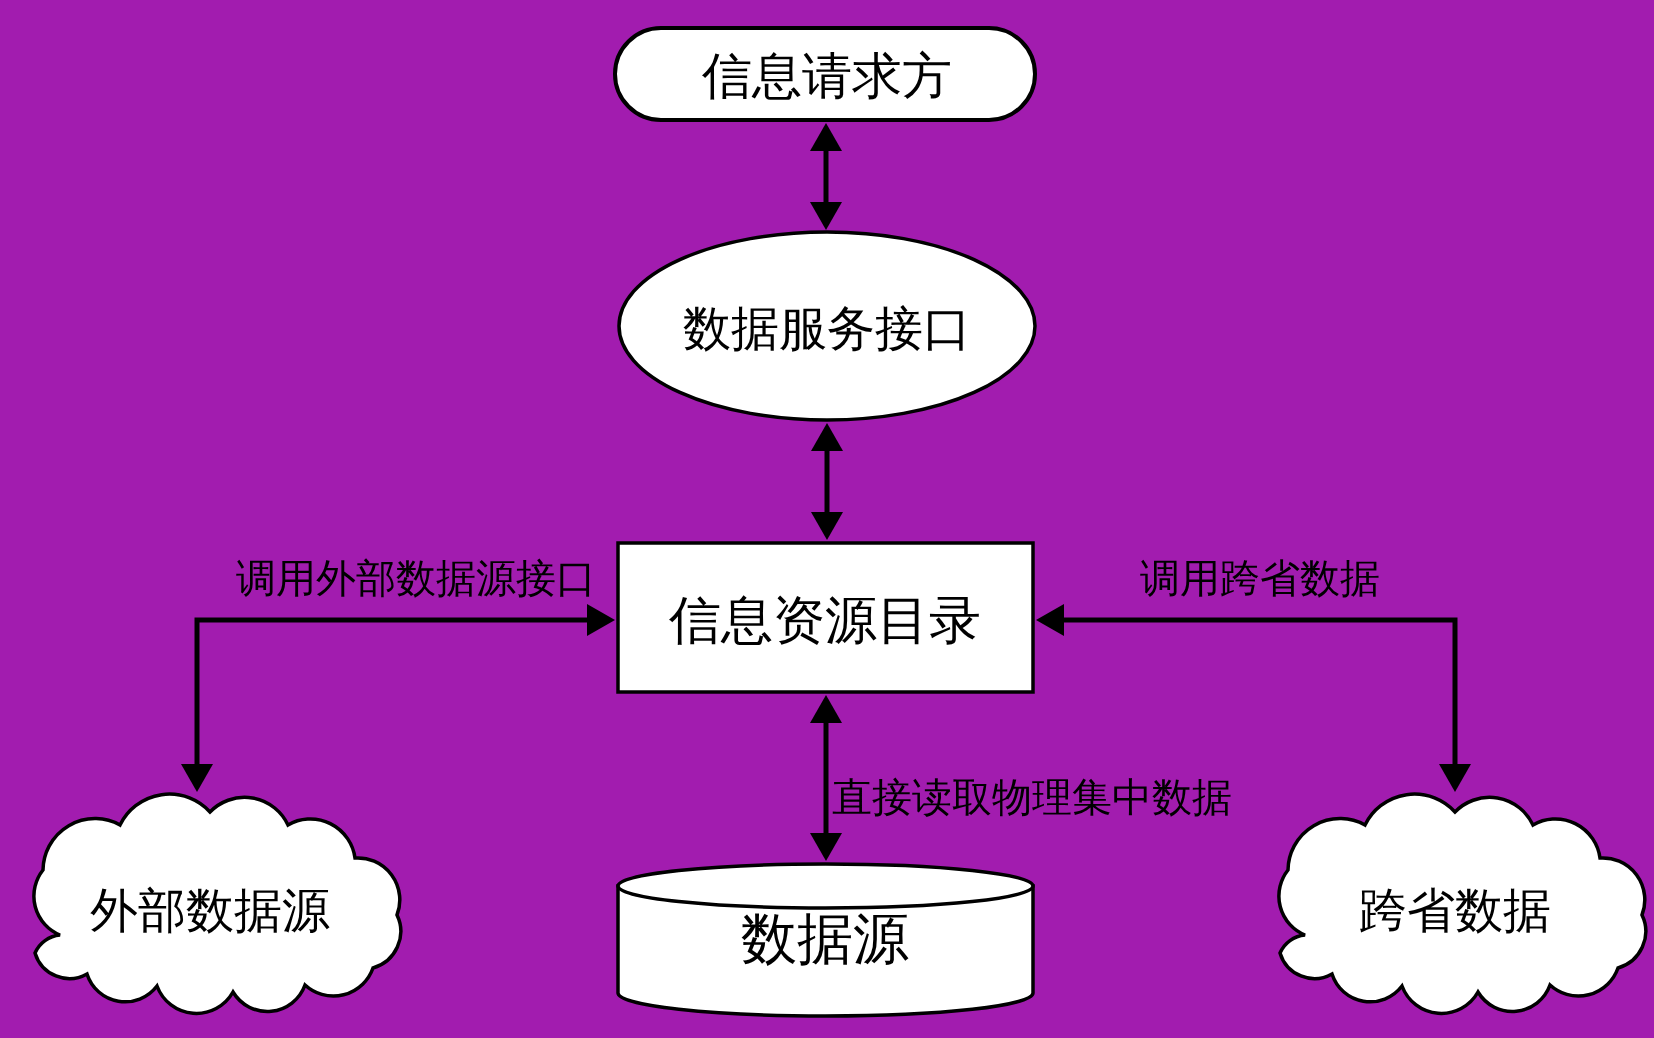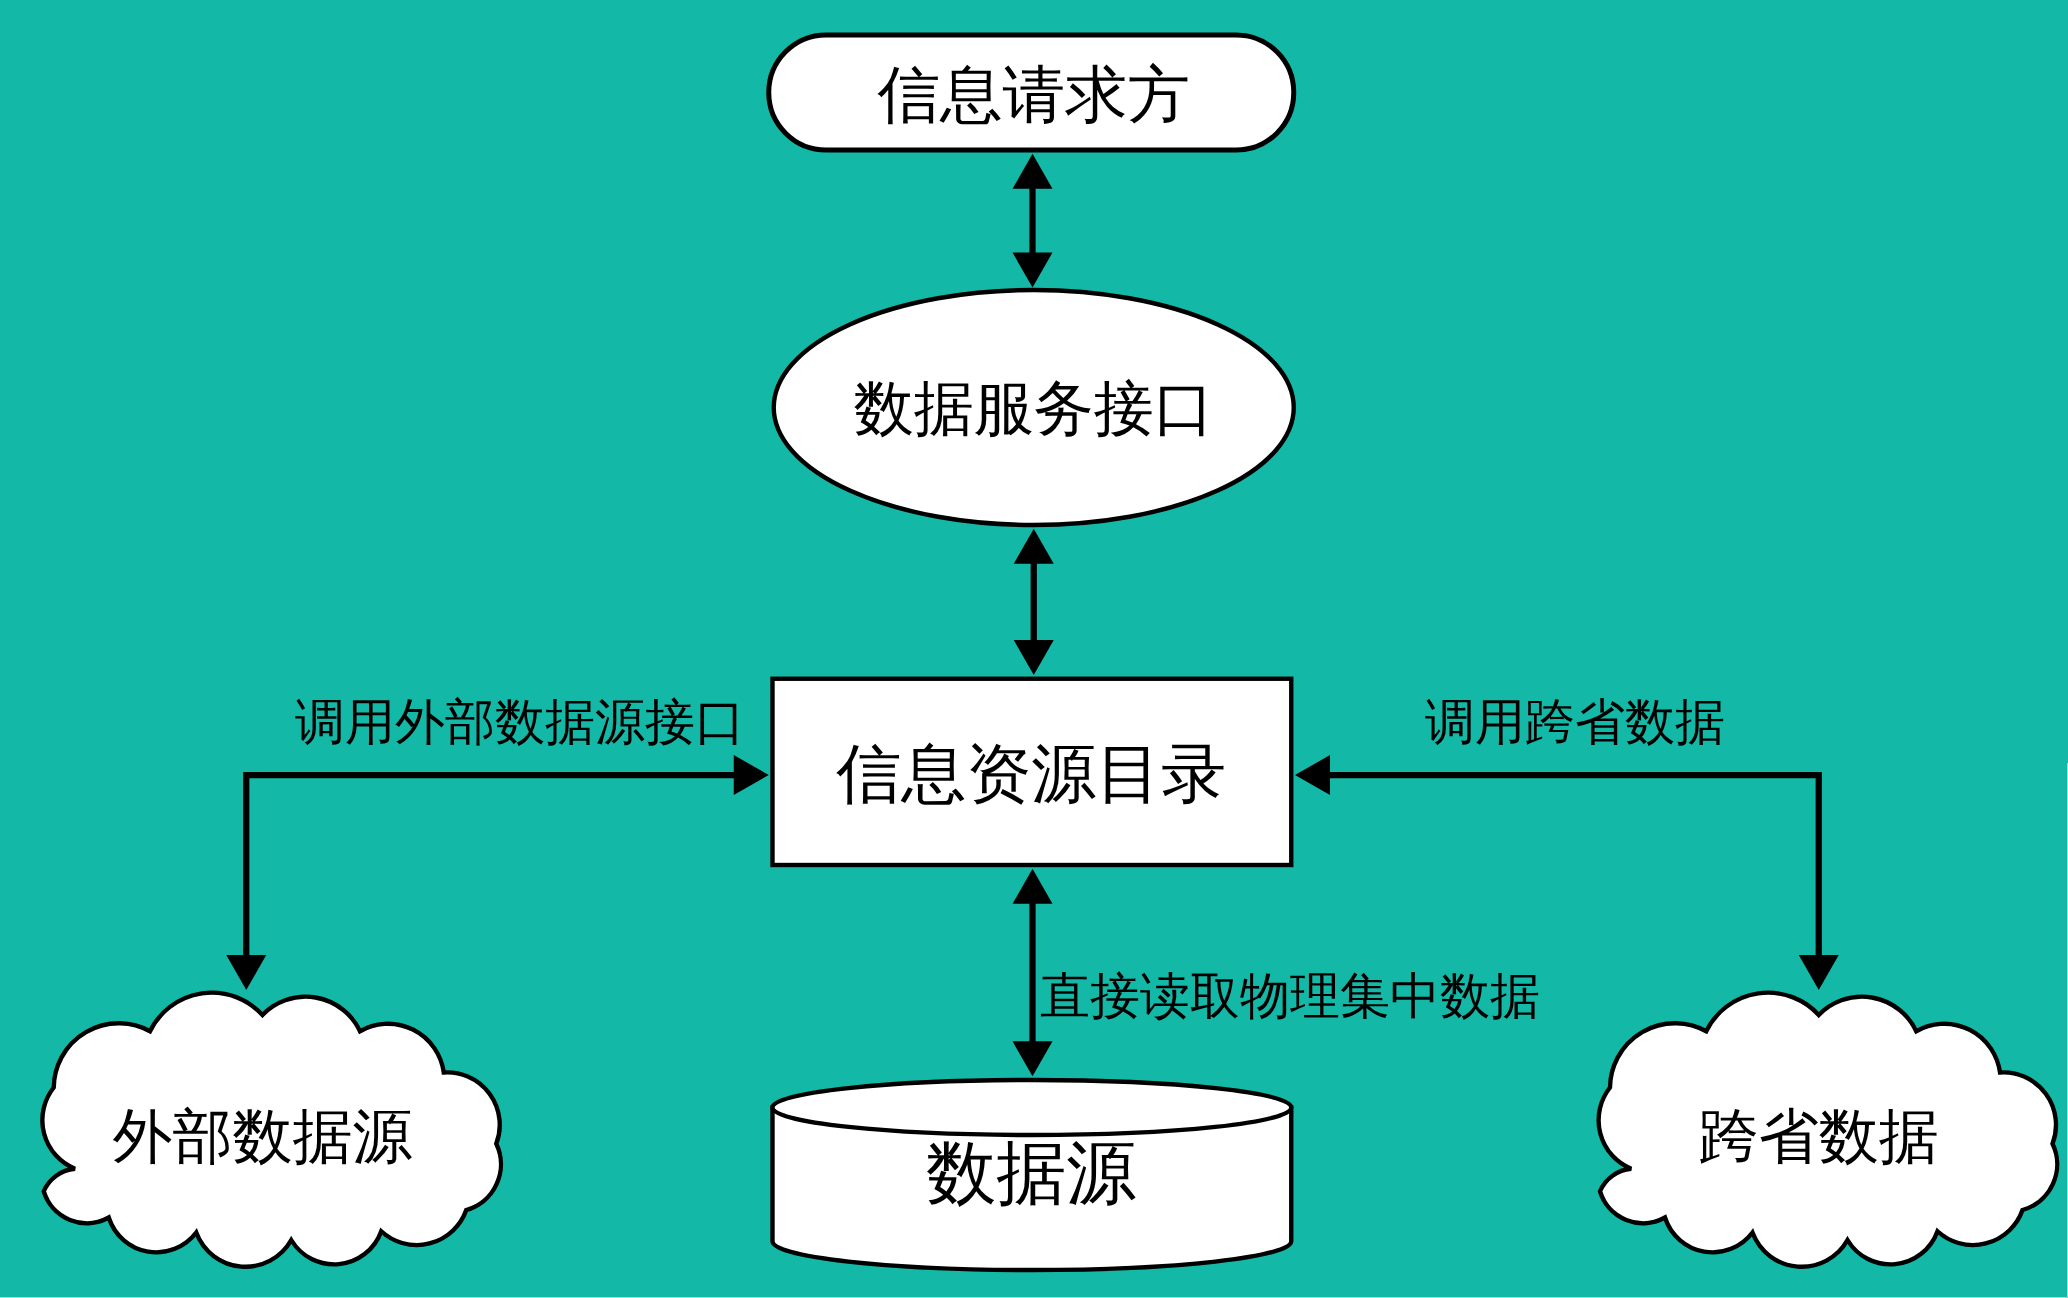--- a/index.html
+++ b/index.html
@@ -4,21 +4,21 @@
 <style>
   html, body {
     margin: 0;
     padding: 0;
     background: #ffffff;
   }
   .canvas {
     position: relative;
     width: 1654px;
     height: 1038px;
-    background: #14b8a6;
+    background: #a21caf;
     font-family: "Liberation Sans", sans-serif;
     overflow: hidden;
   }
   svg { display: block; }
   .shape {
     fill: #ffffff;
     stroke: #000000;
     stroke-width: 3.5;
   }
   .shaft {

